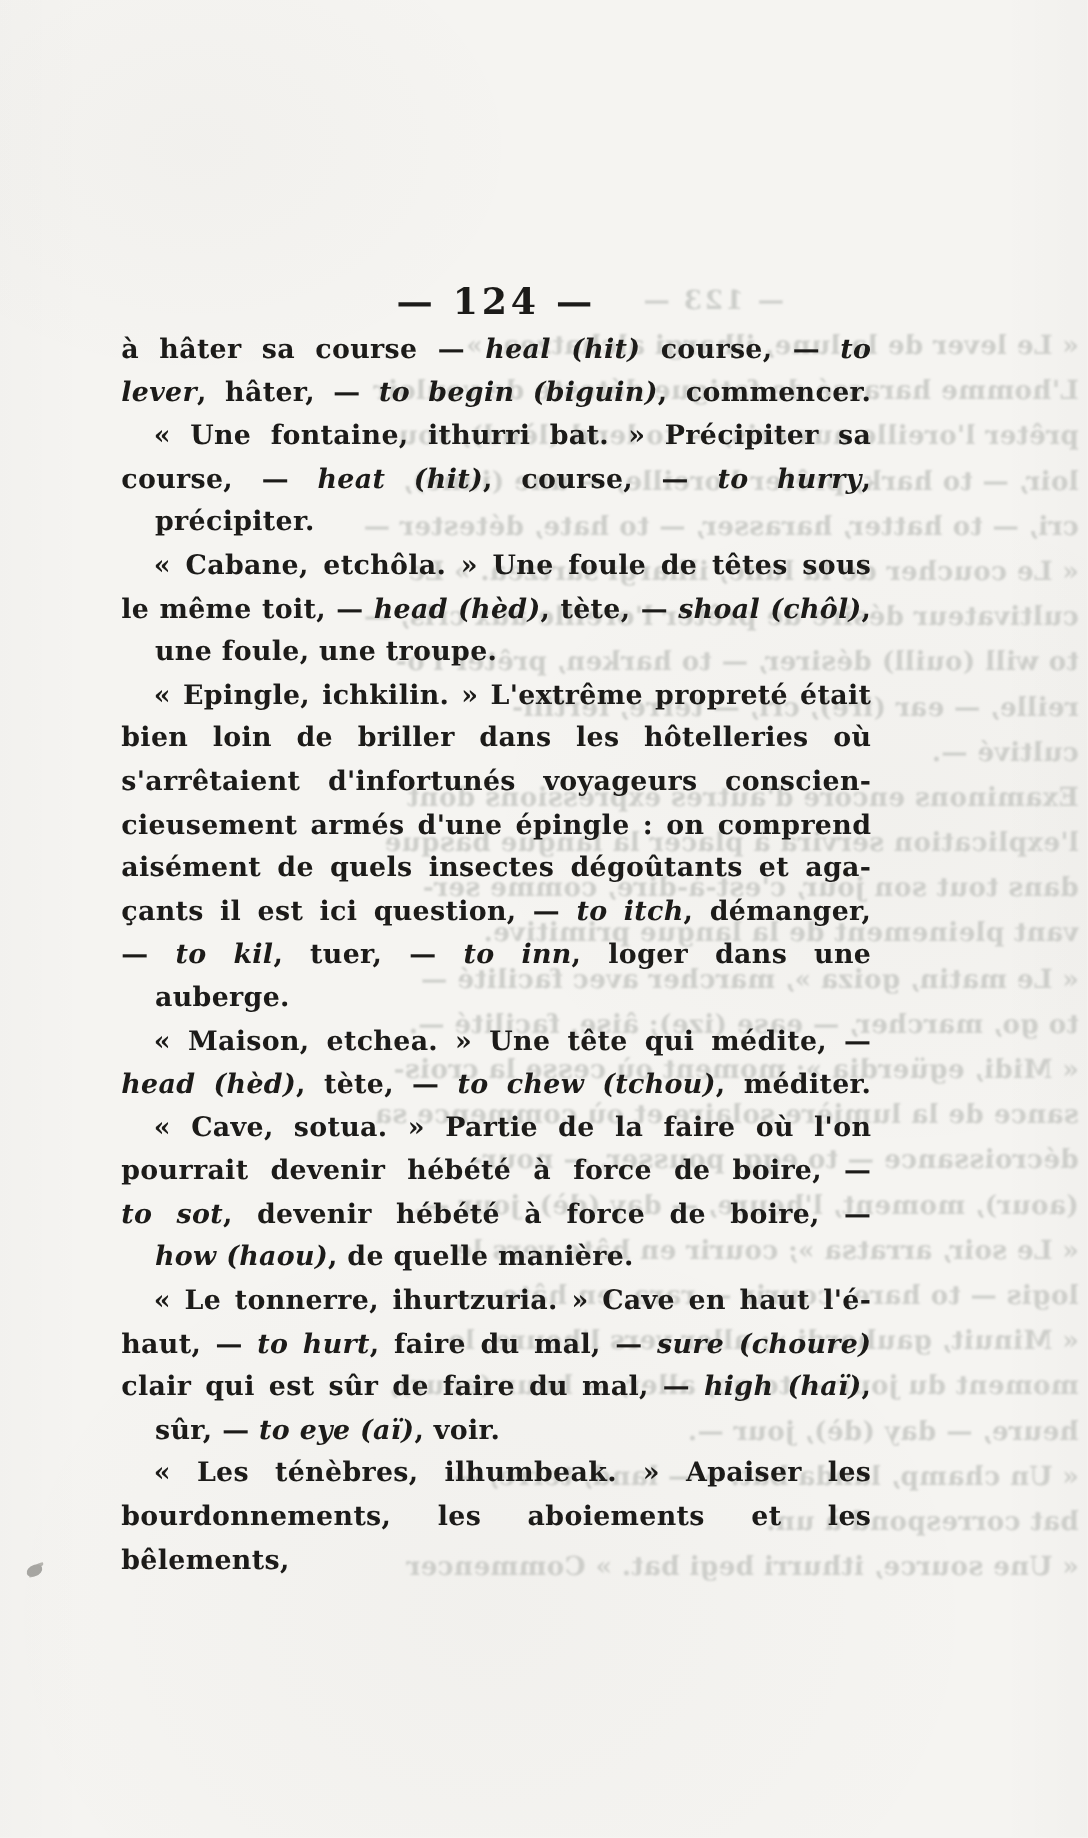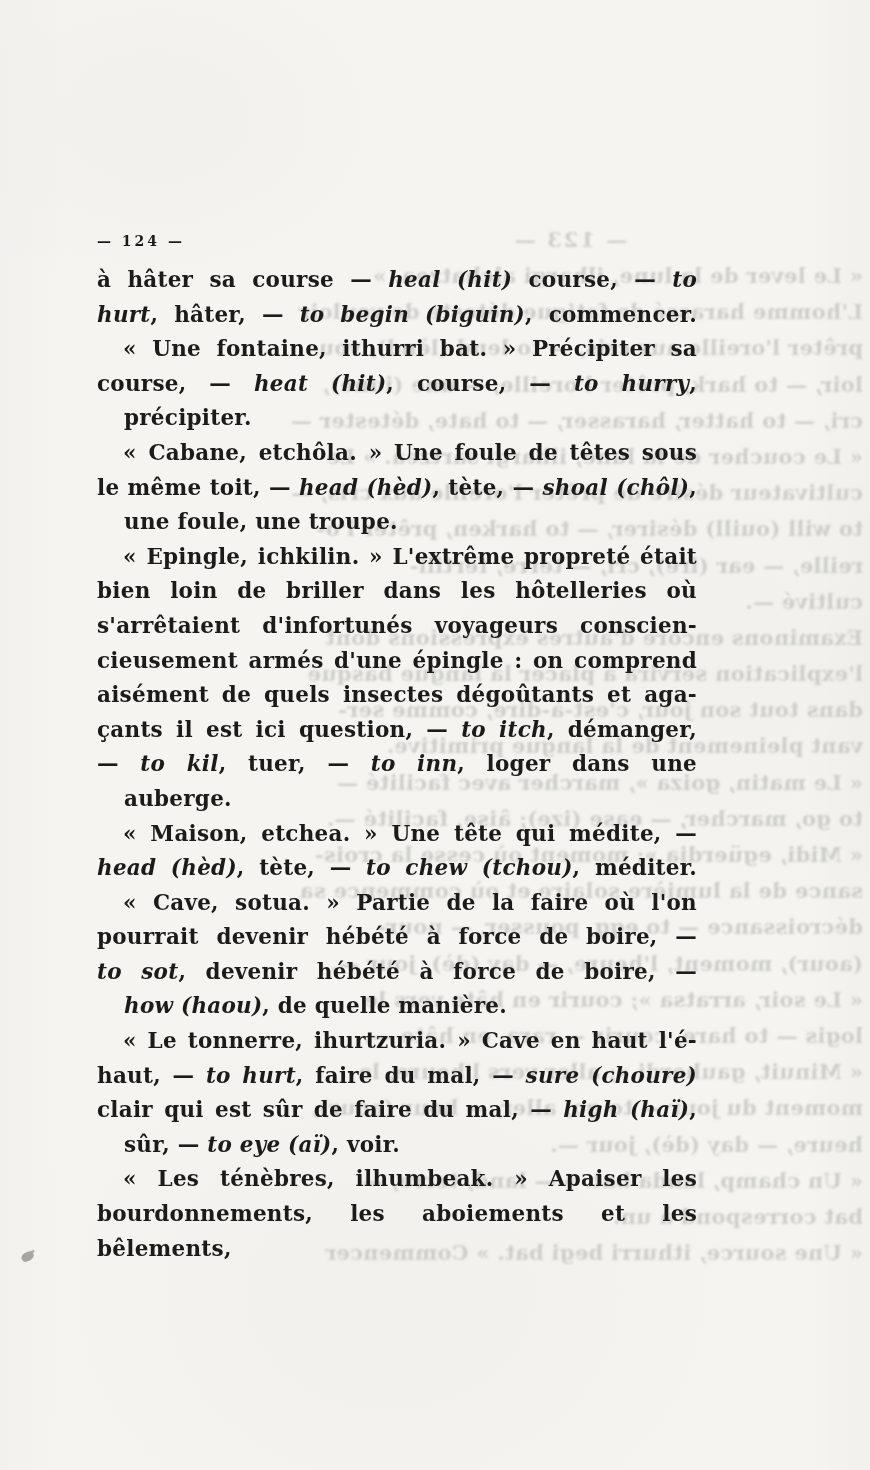--- a/index.html
+++ b/index.html
@@ -35,22 +35,22 @@
     height:36.2px;line-height:36.2px;white-space:nowrap;overflow:hidden;
     text-align:left;
   }
 
   
   .text-block{
     position:absolute;left:97px;top:225px;width:600px;
     color:#1c1b19;font-weight:bold;font-size:21.5px;letter-spacing:.25px;
   }
   .pagenum{
-    height:32px;line-height:32px;
-    font-size:14px;letter-spacing:3px;margin-bottom:6px;
+    height:32px;line-height:32px;text-align:center;
+    font-size:29px;letter-spacing:3px;margin-bottom:6px;
   }
   .line{
     height:34.6px;line-height:34.6px;
     text-align:justify;text-align-last:justify;
   }
   .line.noj{text-align-last:left;margin-left:27px;}
   .line.indent{text-indent:26px;}
   .it{font-style:italic;}
 
   
@@ -95,21 +95,21 @@
       <div class="bline">heure, — day (dè), jour —.</div>
       <div class="bline">« Un champ, landa bat. » — land, terre, —</div>
       <div class="bline">bat correspond à un.</div>
       <div class="bline">« Une source, ithurri begi bat. » Commencer</div>
     </div>
 
   <div class="text-block">
     <div class="pagenum">— 124 —</div>
     <div id="paragraph-lines">
         <div class="line">à hâter sa course — <span class="it">heal (hit)</span> course, — <span class="it">to</span></div>
-        <div class="line"><span class="it">hurt</span>, hâter, — <span class="it">to begin (biguin)</span>, commencer.</div>
+        <div class="line"><span class="it">lever</span>, hâter, — <span class="it">to begin (biguin)</span>, commencer.</div>
         <div class="line indent">« Une fontaine, ithurri bat. » Précipiter sa</div>
         <div class="line">course, — <span class="it">heat (hit)</span>, course, — <span class="it">to hurry</span>,</div>
         <div class="line noj">précipiter.</div>
         <div class="line indent">« Cabane, etchôla. » Une foule de têtes sous</div>
         <div class="line">le même toit, — <span class="it">head (hèd)</span>, tète, — <span class="it">shoal (chôl)</span>,</div>
         <div class="line noj">une foule, une troupe.</div>
         <div class="line indent">« Epingle, ichkilin. » L'extrême propreté était</div>
         <div class="line">bien loin de briller dans les hôtelleries où</div>
         <div class="line">s'arrêtaient d'infortunés voyageurs conscien-</div>
         <div class="line">cieusement armés d'une épingle : on comprend</div>

